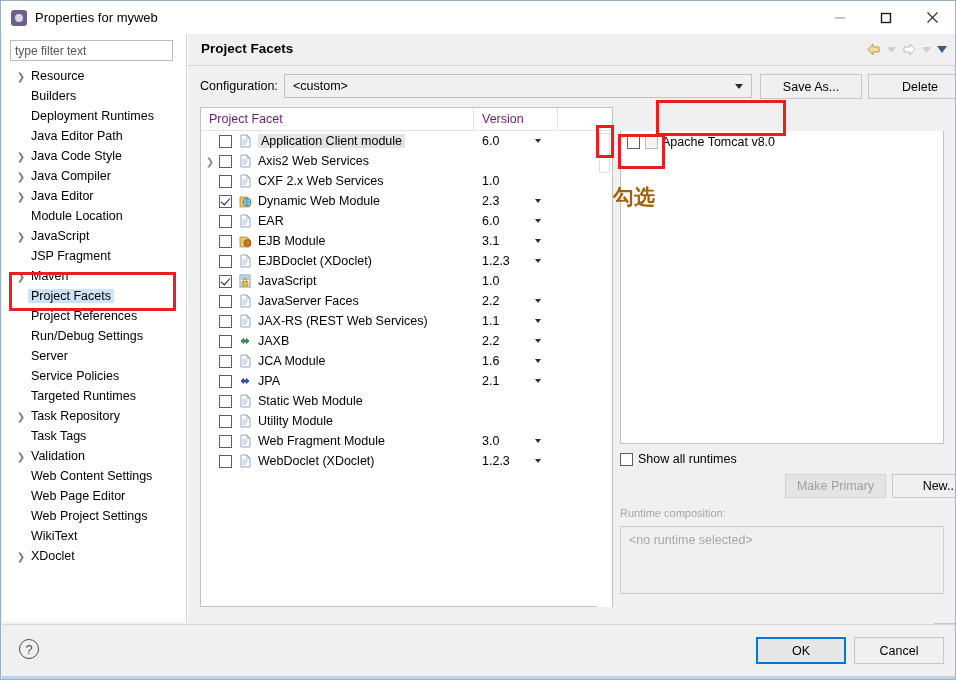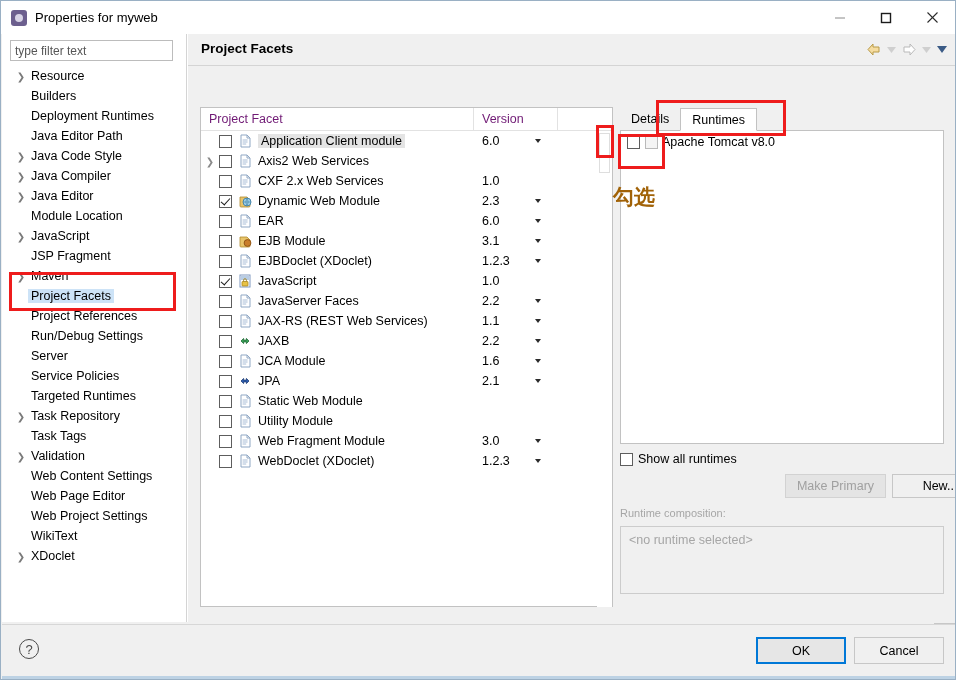--- a/index.html
+++ b/index.html
@@ -506,20 +506,29 @@
               </svg>
           </span>
           <span class="nav-chevron">
             <svg width="10" height="7" viewBox="0 0 10 7">
                 <path d="M0 0 L10 0 L5 7 Z" fill="#3b5b86"></path>
               </svg>
           </span>
         </div>
       </div>
 
+      <div id="config-row">
+        <div id="config-label">Configuration:</div>
+        <div id="config-combo">
+          <span id="config-value">&lt;custom&gt;</span>
+          <span id="config-arrow"></span>
+        </div>
+        <div id="btn-saveas" class="gbtn">Save As...</div>
+        <div id="btn-delete" class="gbtn">Delete</div>
+      </div>
 
       <div id="facet-table">
         <div id="facet-header">
           <div class="fh-cell" id="fh-facet">Project Facet</div>
           <div class="fh-cell" id="fh-version">Version</div>
           <div class="fh-cell" id="fh-rest"></div>
         </div>
         <div id="facet-rows">
             <div class="facet-row selected">
               <span class="twisty empty">❯</span>
@@ -713,24 +722,20 @@
               <span class="fver">1.2.3</span>
               <span class="farrow"></span>
             </div>
           </div>
         <div id="facet-vscroll">
           <div id="facet-vthumb"></div>
         </div>
       </div>
 
       <div id="tabs-wrap">
-        <div id="tabstrip">
-            <div class="tab">Details</div>
-            <div class="tab active">Runtimes</div>
-          </div>
         <div id="tabpane">
             <div class="rt-row">
               <span class="cbx"></span>
               <span class="rt-icon"></span>
               <span>Apache Tomcat v8.0</span>
             </div>
           </div>
       </div>
 
       <div id="show-all-row">

